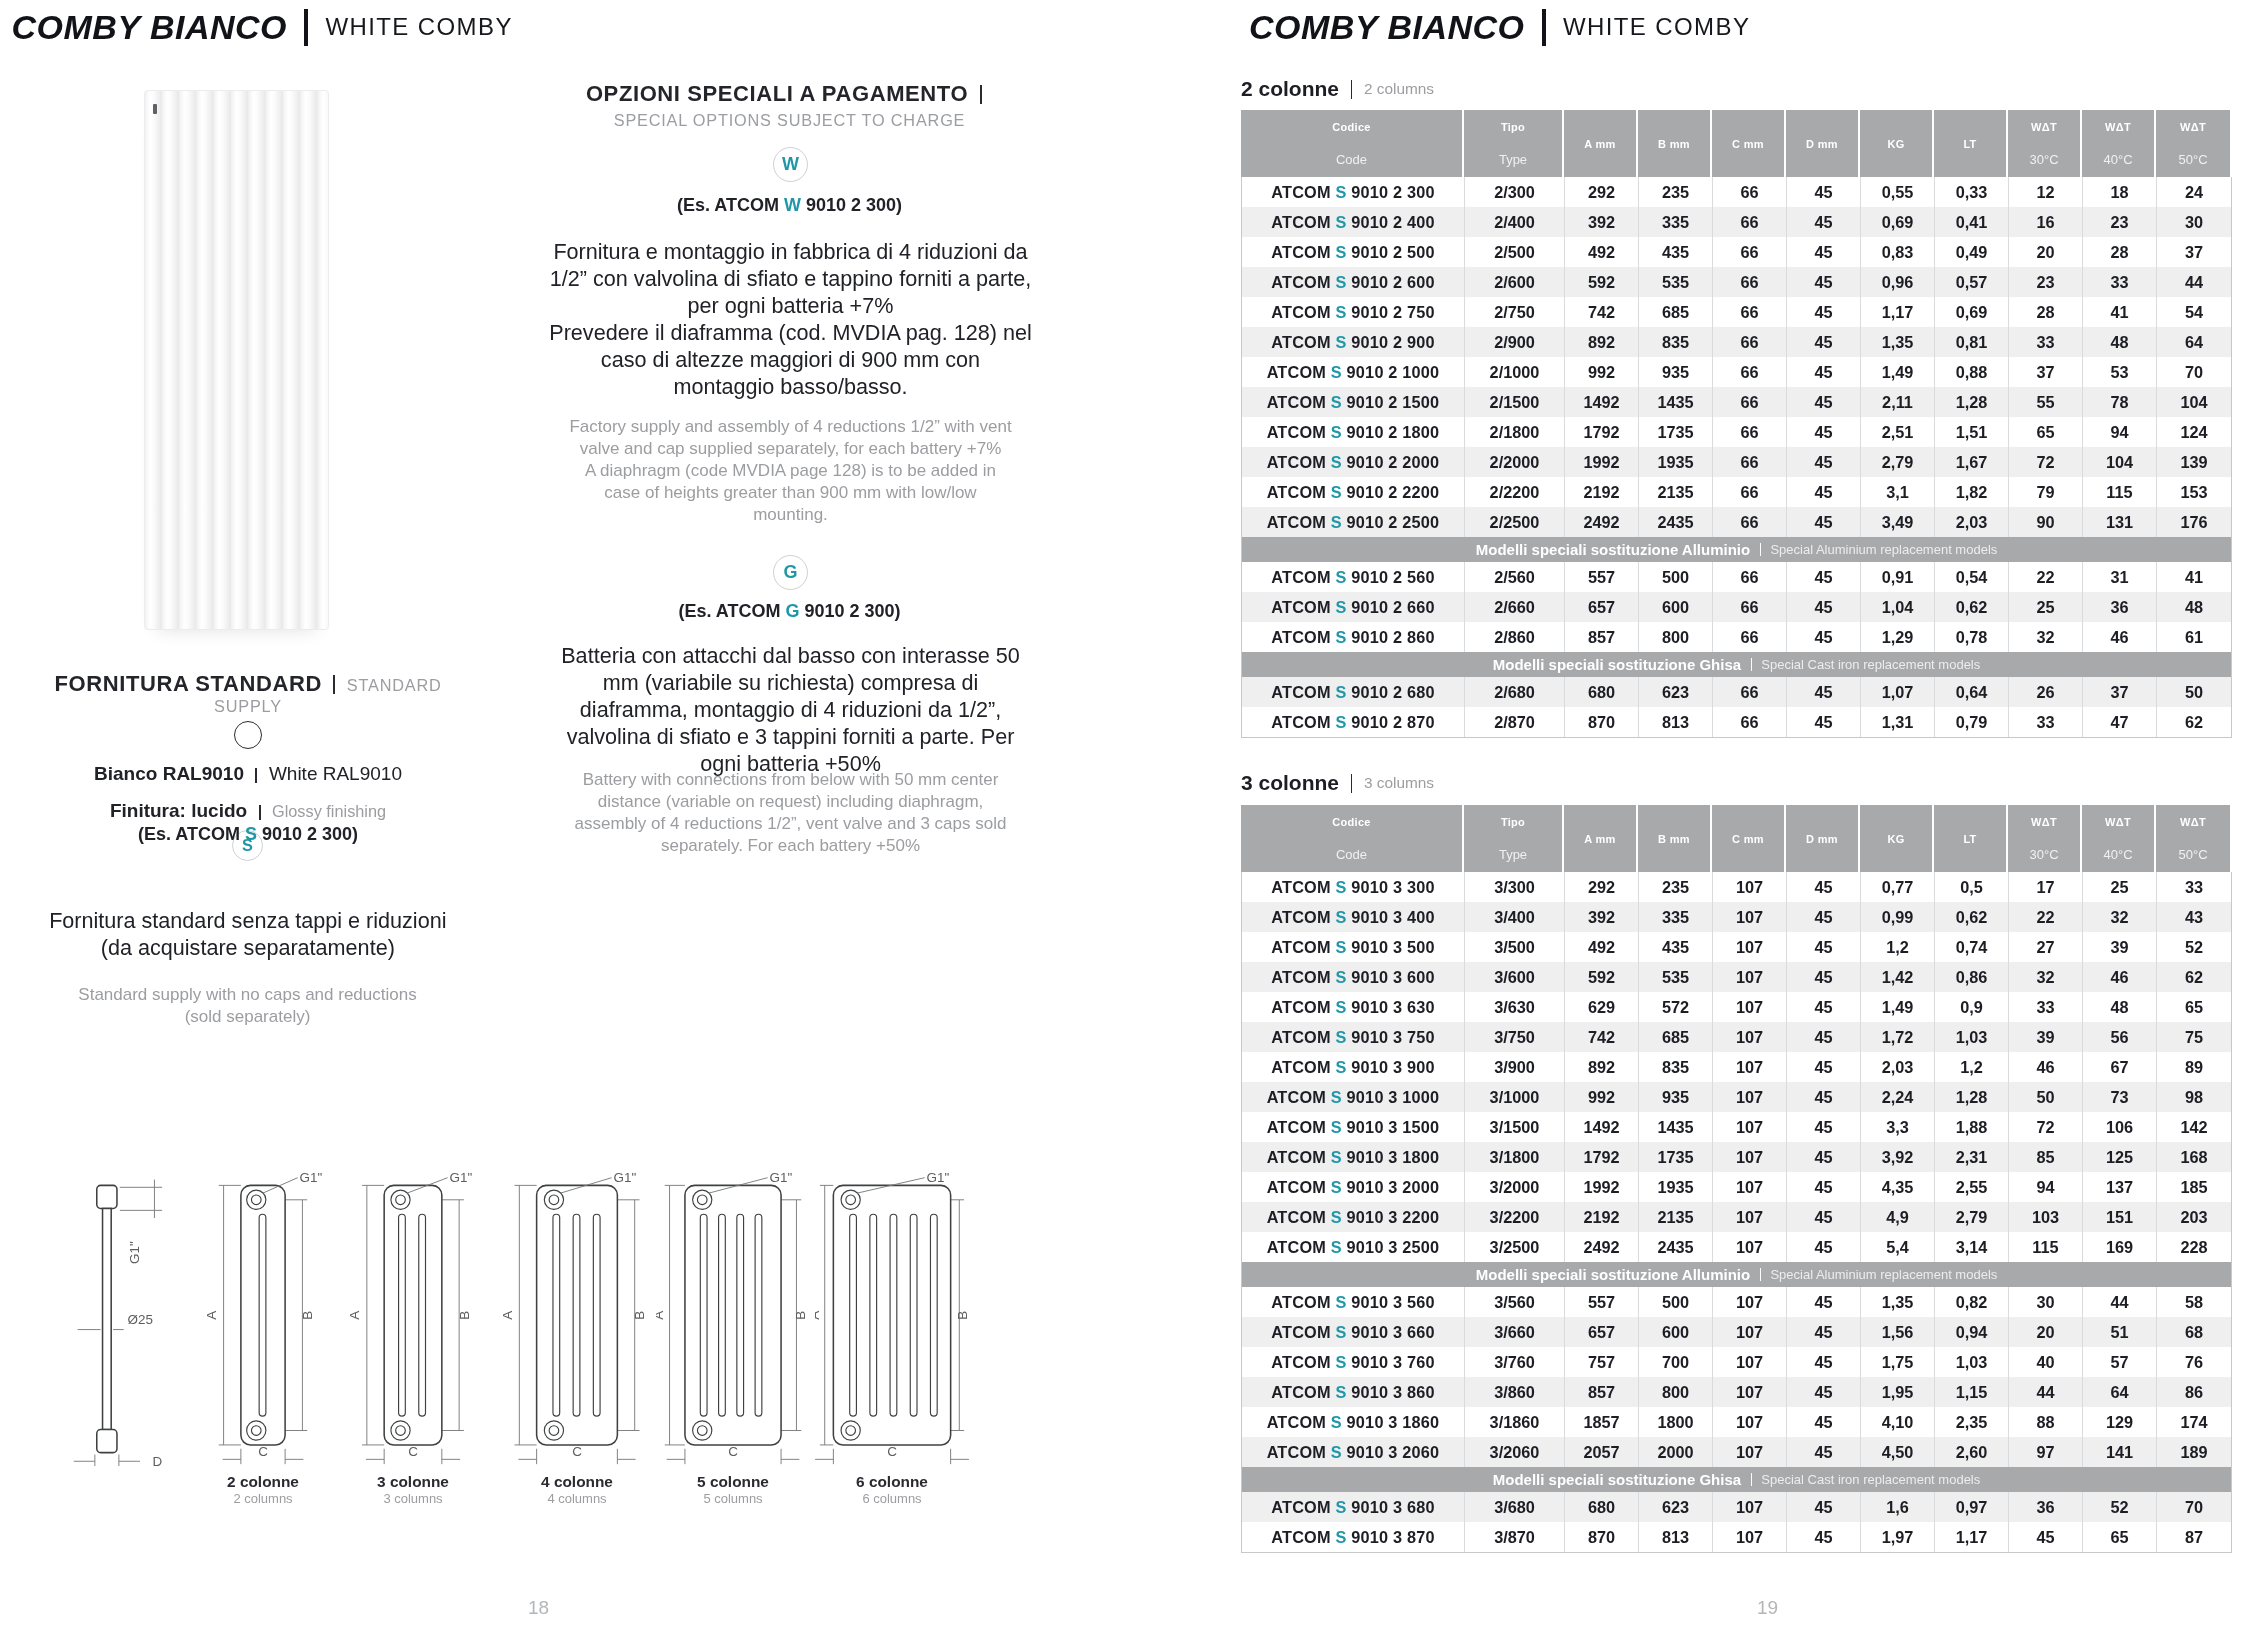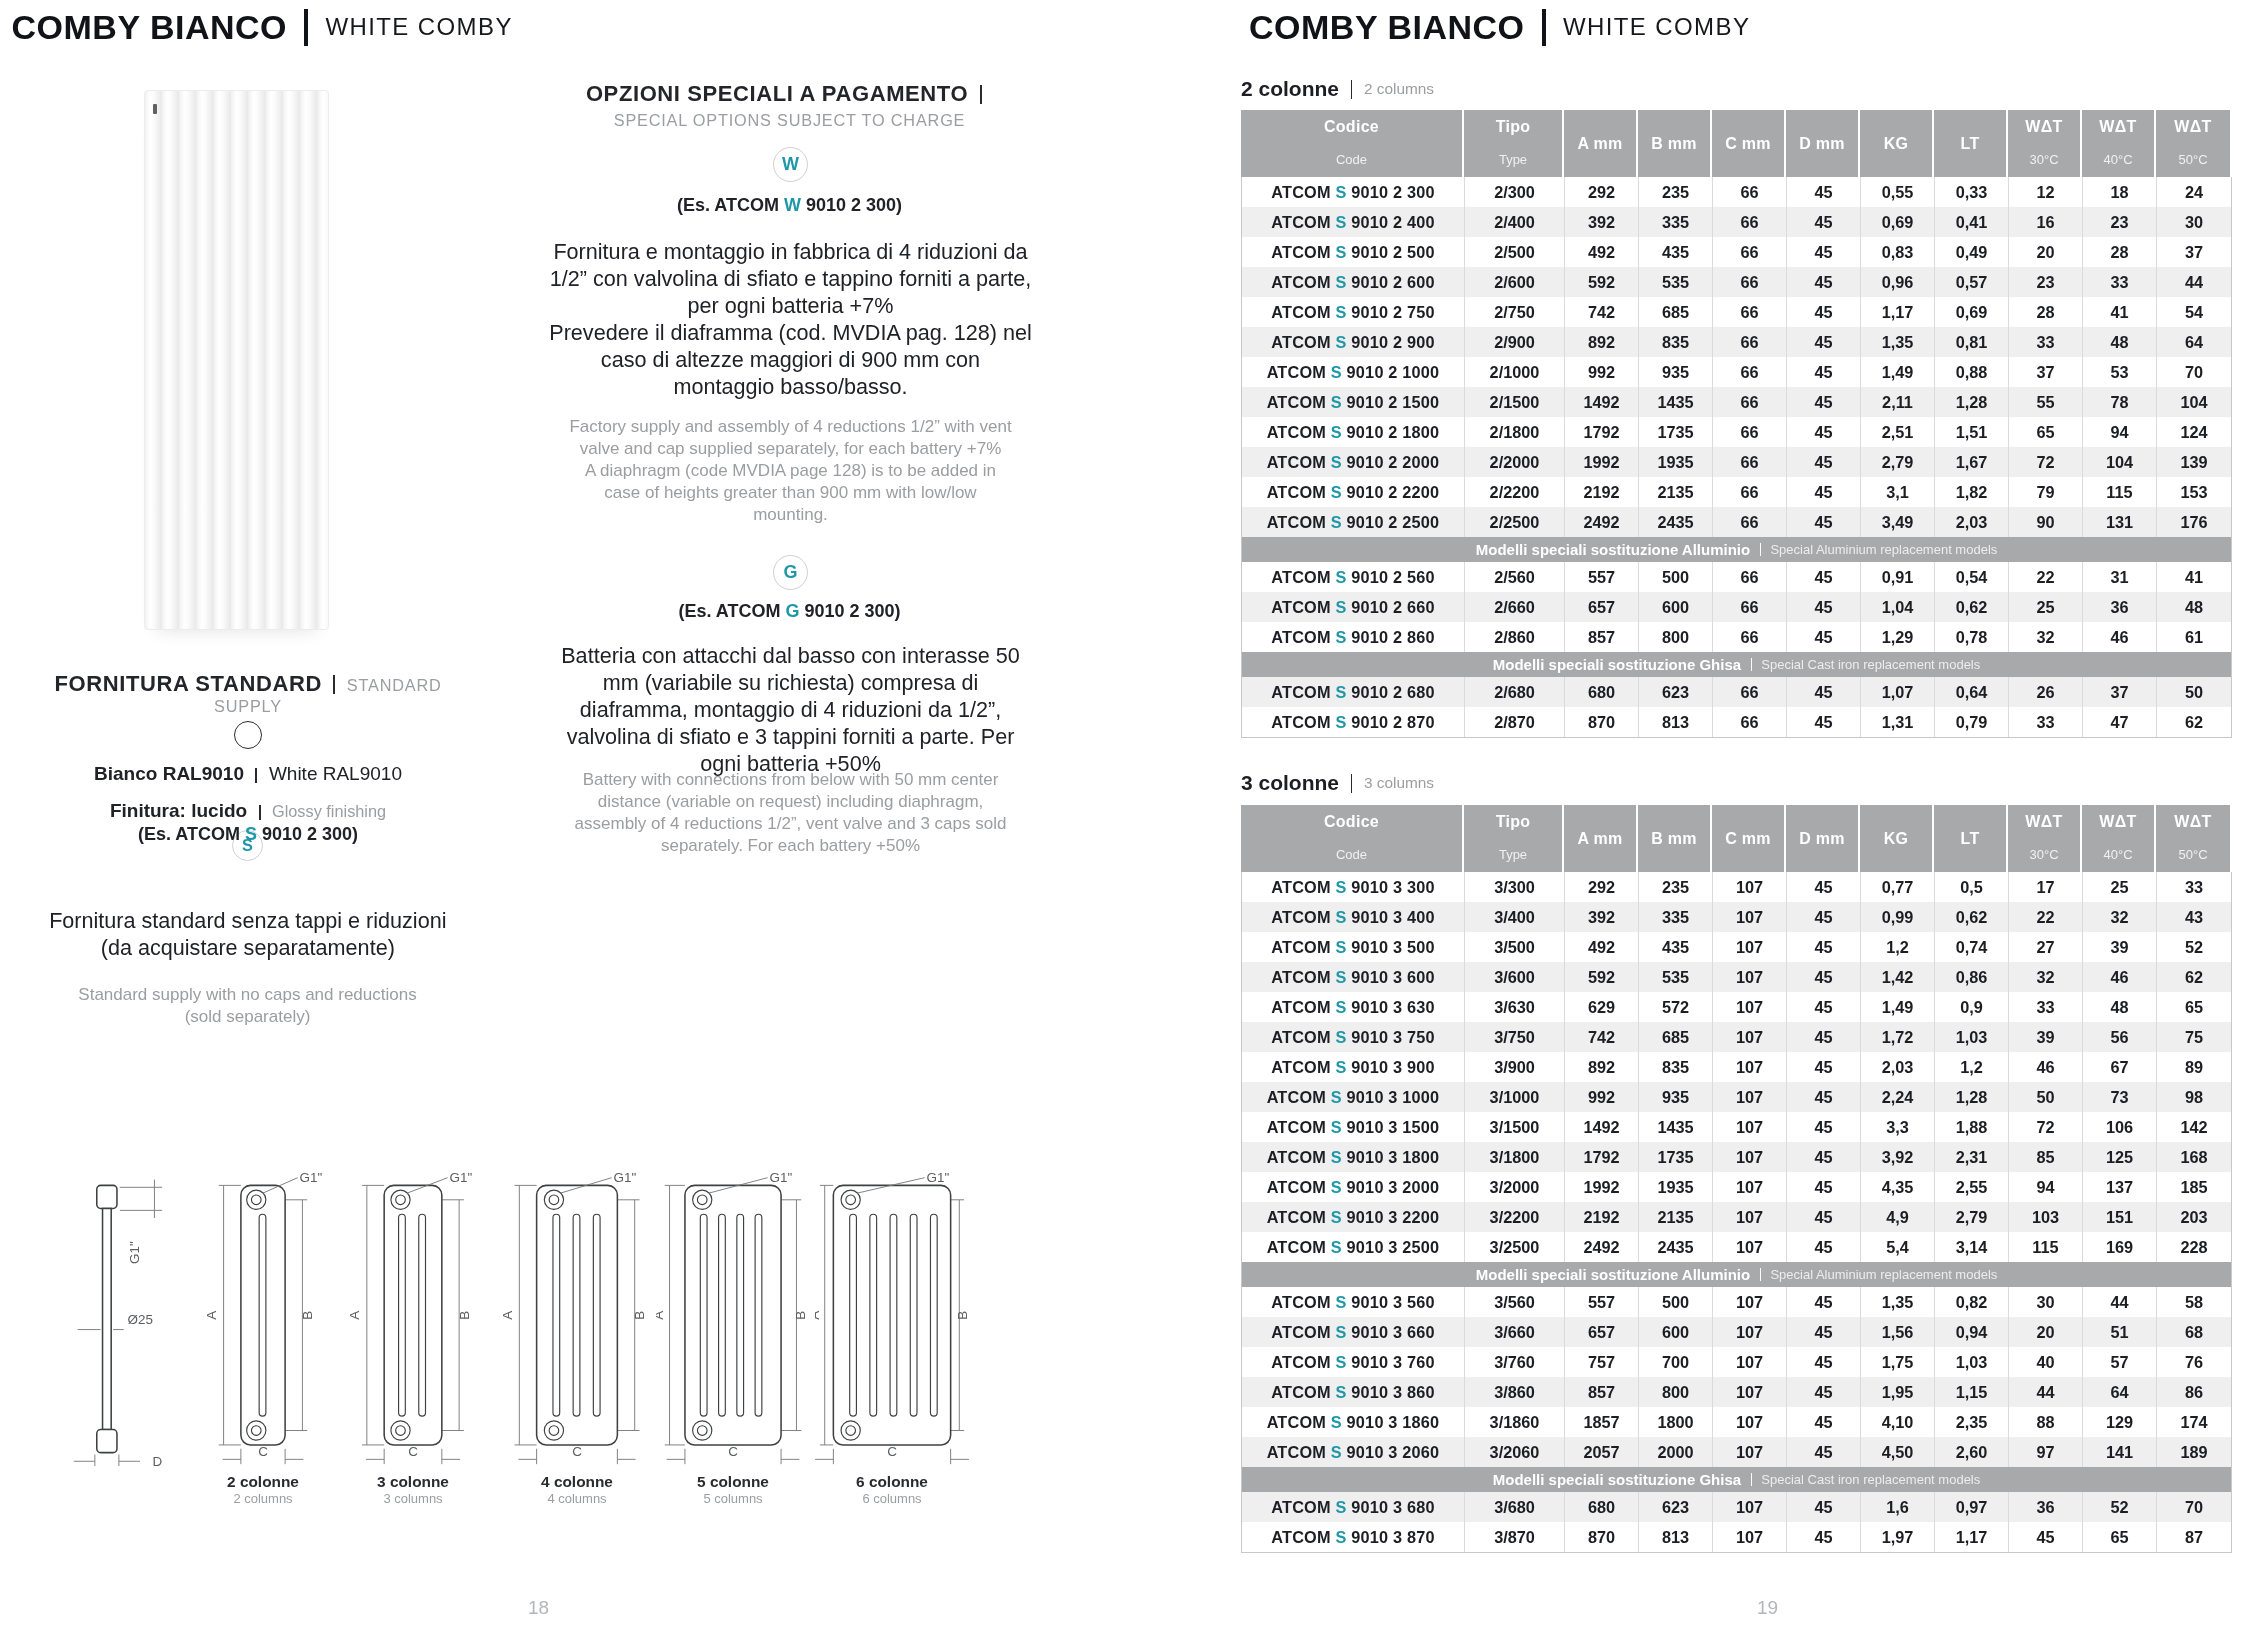--- a/index.html
+++ b/index.html
@@ -3,21 +3,21 @@
 <meta charset="utf-8">
 <title>COMBY BIANCO | WHITE COMBY</title>
 <style>
   html,body{margin:0;padding:0;background:#fff;}
   .canvas{position:relative;width:2248px;height:1651px;background:#ffffff;
           font-family:"Liberation Sans",sans-serif;color:#1d1e24;overflow:hidden;}
   .abs{position:absolute;}
 
   
   .title-row{display:flex;align-items:center;gap:17.3px;}
-  .title-main{font-size:34px;font-weight:800;color:#121318;letter-spacing:0.5px;}
+  .title-main{font-size:34px;font-weight:800;color:#121318;letter-spacing:0.5px;font-style:italic;}
   .title-bar{width:3.8px;height:37px;background:#121318;}
   .title-sub{font-size:24px;font-weight:500;color:#17181d;letter-spacing:1.4px;}
 
   
   .center{text-align:center;}
   .head-it{font-size:22px;font-weight:600;color:#24252b;letter-spacing:0.6px;}
   .head-en{font-size:16.3px;font-weight:500;color:#9b9da0;letter-spacing:0.8px;}
   .hbar{display:inline-block;width:1.9px;height:19px;background:#2a2b30;margin:0 11.5px;vertical-align:-2.9px;}
   .para-it{font-size:21.6px;line-height:27px;font-weight:500;color:#212228;white-space:pre-line;}
   .para-en{font-size:17px;line-height:22px;font-weight:500;color:#9b9da0;white-space:pre-line;}
@@ -42,21 +42,21 @@
   .tbl-label{display:flex;align-items:center;gap:11.5px;}
   .tl-it{font-size:21px;font-weight:600;color:#1d1e24;}
   .tl-bar{width:1.9px;height:19px;background:#2a2b30;}
   .tl-en{font-size:15.4px;font-weight:500;color:#9b9da0;}
 
   .table{width:991px;}
   .thead{display:flex;}
   .th{background:#a7a9aa;height:67px;box-sizing:border-box;border-right:2.9px solid #fff;
       display:flex;flex-direction:column;justify-content:center;align-items:center;}
   .th:last-child{border-right:none;}
-  .th-top{font-size:16px;font-weight:700;color:#ffffff;letter-spacing:0.3px;line-height:18px;}
+  .th-top{font-size:11px;font-weight:700;color:#ffffff;letter-spacing:0.3px;line-height:18px;}
   .th-bot{font-size:13px;font-weight:400;color:#f0f1f1;line-height:16.3px;margin-top:16px;}
   .tbody{border:1px solid #c6c8c9;border-top:none;box-sizing:border-box;}
   .trow{display:flex;height:30px;background:#fff;}
   .trow.alt{background:#efeff0;}
   .td{box-sizing:border-box;border-right:1px solid #dadbdc;text-align:center;
       font-size:16.3px;font-weight:600;line-height:30px;color:#1d1e24;white-space:nowrap;overflow:hidden;}
   .td:last-child{border-right:none;}
   .td.code{font-weight:700;letter-spacing:0.2px;}
   .c0{width:223px;} .c1{width:100px;}
   .c2,.c3,.c4,.c5,.c6,.c7,.c8,.c9,.c10{width:74px;}

